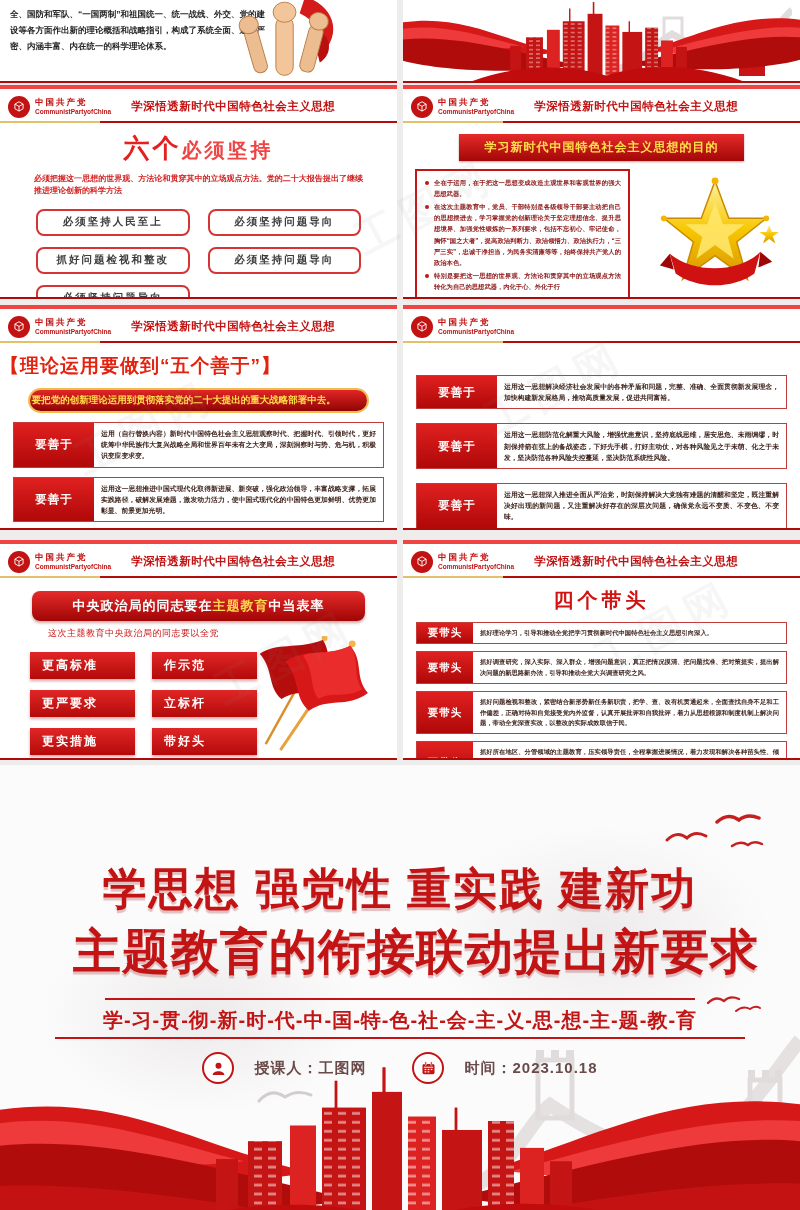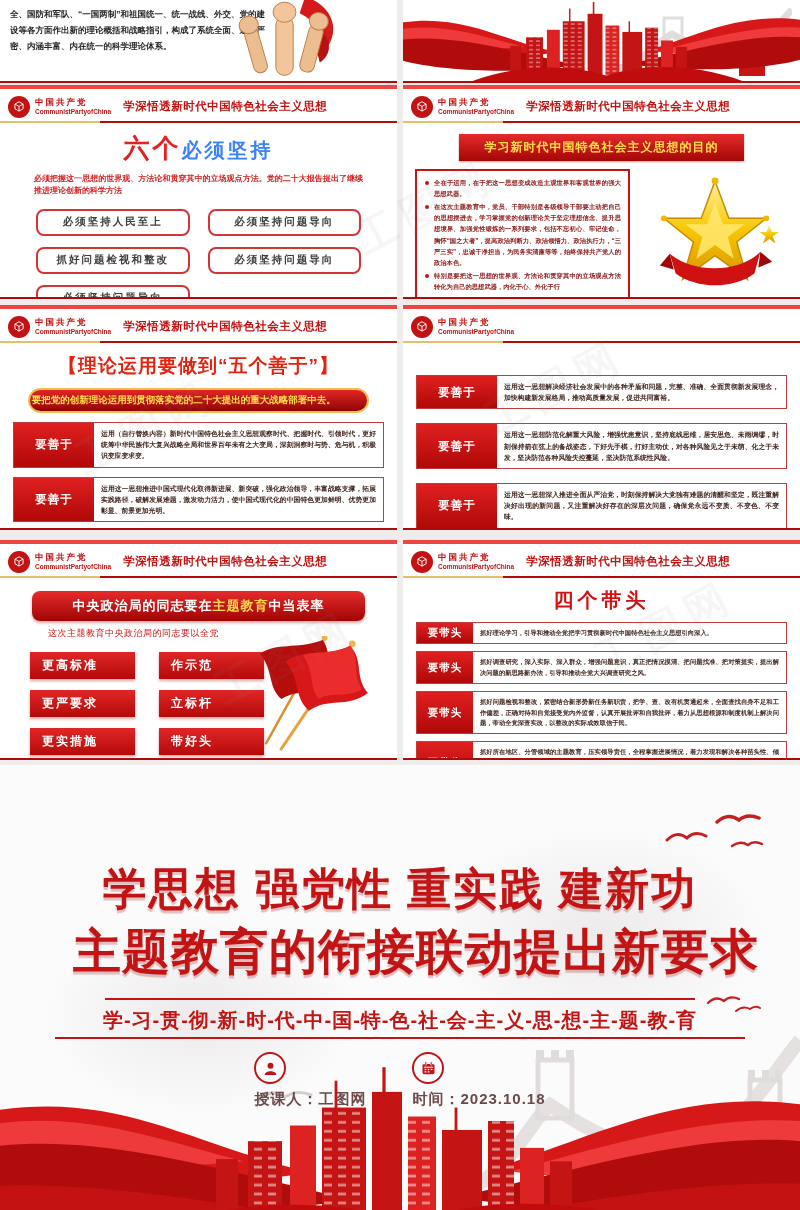--- a/index.html
+++ b/index.html
@@ -18,67 +18,67 @@
   #cover{left:0;top:765px;width:800px;height:468px;background:#fcfbfb;border:none;}
 
   
   .sl-header{display:flex;align-items:center;height:32px;padding:3px 10px 0 8px;
              position:relative;box-sizing:border-box;}
   .logo-circle{width:22px;height:22px;border-radius:50%;background:#C21212;flex:none;
                display:flex;align-items:center;justify-content:center;}
   .party-names{margin-left:5px;line-height:1.15;}
   .party-cn{color:#C21212;font-weight:bold;font-size:8.5px;letter-spacing:2px;}
   .party-en{color:#C21212;font-weight:bold;font-size:6.5px;}
-  .slogan{margin-left:12px;color:#C21212;font-weight:bold;font-size:11.5px;letter-spacing:.5px;font-family:Liberation Serif, serif;}
+  .slogan{margin-left:20px;color:#C21212;font-weight:bold;font-size:11.5px;letter-spacing:.5px;font-family:Liberation Serif, serif;}
   .header-line{position:absolute;left:0;right:0;bottom:-2px;height:2px;
                background:linear-gradient(to right,#E4C069 0 100px,#B40C0C 100px);}
 
   
   .six-title{text-align:center;margin-top:10px;}
   .six-big{font-size:26px;font-weight:900;color:#E42020;letter-spacing:3px;}
-  .six-rest{font-size:20px;font-weight:900;color:#3b82f6;letter-spacing:3px;}
+  .six-rest{font-size:20px;font-weight:900;color:#ef4444;letter-spacing:3px;}
   .six-intro{margin:7px 34px 0;color:#D42222;font-weight:bold;font-size:8px;
              line-height:1.55;text-align:justify;}
   .k-grid{display:grid;grid-template-columns:1fr 1fr;gap:11px 18px;margin:11px 36px 0;}
   .k-box{border:2px solid #D63434;border-radius:8px;height:23px;display:flex;
          align-items:center;justify-content:center;font-size:10.5px;font-weight:bold;
          color:#3c3c3c;letter-spacing:2px;}
 
   
   .red-banner{margin:13px auto 8px;width:72%;background:linear-gradient(180deg,#E62A2A,#A30707);
               color:#FFE04A;font-weight:bold;font-size:12px;text-align:center;padding:5px 0;
               letter-spacing:1px;box-shadow:0 1px 2px rgba(120,0,0,.4);}
   .purpose-wrap{position:relative;margin:4px 12px 0;}
   .bullet-box{border:2px solid #C41414;width:215px;padding:6px 7px;box-sizing:border-box;}
   .bullet-item{display:flex;margin-bottom:1px;}
   .bullet-dot{width:4px;height:4px;border-radius:50%;background:#C41414;flex:none;margin:4px 5px 0 1px;}
   .bullet-text{font-size:6.3px;font-weight:bold;color:#8C1515;line-height:1.8;text-align:justify;}
   .star-svg{position:absolute;right:6px;top:8px;width:128px;height:128px;}
 
   
-  .five-title{text-align:center;margin-top:12px;font-size:19px;font-weight:900;color:#E3220F;letter-spacing:1px;}
+  .five-title{margin-top:12px;font-size:19px;font-weight:900;color:#E3220F;letter-spacing:1px;}
   .gold-pill{margin:9px auto 6px;width:86%;background:linear-gradient(180deg,#E22525,#910404);
              border:2px solid #EFBE4E;border-radius:14px;color:#FFE04A;font-size:9.5px;
              font-weight:bold;text-align:left;padding:4px 2px;box-sizing:border-box;}
   .tag-row{display:flex;border:1px solid #C43B3B;margin:9px 13px 0;background:#fff;align-items:stretch;}
   .tag-label{background:linear-gradient(180deg,#E02020,#B00808);color:#fff;font-weight:bold;
              font-size:11.5px;width:80px;flex:none;display:flex;align-items:center;
              justify-content:center;letter-spacing:1px;}
   .tag-text{font-size:6.8px;font-weight:bold;color:#40261f;padding:5px 7px;line-height:1.65;
             text-align:justify;flex:1;}
   .rows-late{margin-top:34px;}
 
   
   .pol-banner{margin:15px auto 6px;width:84%;border-radius:8px;
               background:linear-gradient(180deg,#E52B2B,#A10505);padding:6px 0;text-align:center;
               font-size:13px;font-weight:bold;color:#fff;letter-spacing:1px;
               box-shadow:0 2px 3px rgba(120,0,0,.35);}
   .pol-hl{color:#FFD84D;}
   .pol-sub{margin:6px 0 0 48px;color:#C81616;font-size:9px;font-weight:normal;letter-spacing:.5px;}
-  .pol-grid{display:grid;grid-template-columns:105px 105px;gap:11px 24px;margin:12px 0 0 30px;width:236px;}
+  .pol-grid{display:grid;grid-template-columns:105px 105px;gap:11px 17px;margin:12px 0 0 30px;width:236px;}
   .pol-btn{background:linear-gradient(180deg,#E02626,#B40A0A);color:#fff;font-weight:bold;
            font-size:12px;padding:5px 0 5px 12px;box-shadow:0 2px 3px rgba(120,0,0,.35);
            letter-spacing:2px;}
   .flag-svg{position:absolute;right:12px;top:92px;width:160px;height:118px;}
 
   
   .four-title{text-align:center;margin-top:11px;font-size:20px;font-weight:900;color:#D01212;letter-spacing:4px;}
   .small-label{width:56px;font-size:10.5px;}
   .small-text{font-size:6.3px;}
 
@@ -94,21 +94,21 @@
   .cover-t1{position:absolute;top:95px;left:0;width:800px;text-align:center;font-size:44px;
             font-weight:900;color:#C21414;letter-spacing:2px;text-shadow:0 3px 1px rgba(150,10,10,.25);}
   .cover-t2{position:absolute;top:155px;left:16px;width:800px;text-align:center;font-size:48px;
             font-weight:900;color:#C21414;letter-spacing:1px;text-shadow:0 3px 1px rgba(150,10,10,.25);}
   .cov-line1{position:absolute;top:233px;left:105px;width:590px;height:2px;background:#C21414;}
   .cov-band{position:absolute;top:242px;left:0;width:800px;text-align:center;font-size:20px;
             font-weight:900;color:#C21414;letter-spacing:1px;}
   .cov-line2{position:absolute;top:272px;left:55px;width:690px;height:2px;background:#C21414;}
   .cov-meta{position:absolute;top:287px;left:0;width:800px;display:flex;justify-content:center;
             align-items:center;gap:46px;}
-  .meta-item{display:flex;gap:6px;flex-direction:column;}
+  .meta-item{display:flex;align-items:center;gap:20px;}
   .meta-circle{width:28px;height:28px;border-radius:50%;border:2px solid #C21414;display:flex;
                align-items:center;justify-content:center;background:#fff;}
   .meta-label{font-size:15px;font-weight:bold;color:#6a4a4a;letter-spacing:1px;}
   .cover-art{position:absolute;left:0;bottom:0;width:800px;height:168px;}
   .wall-svg{position:absolute;opacity:.85;}
   .gray-bird{position:absolute;left:255px;top:320px;width:60px;height:26px;opacity:.8;}
   .red-birds{position:absolute;right:28px;top:45px;width:110px;height:50px;}
   .red-birds-sm{position:absolute;right:38px;top:222px;width:58px;height:28px;}
 
   .wm{position:absolute;color:#8a8a8a;opacity:.07;font-size:42px;font-weight:900;

